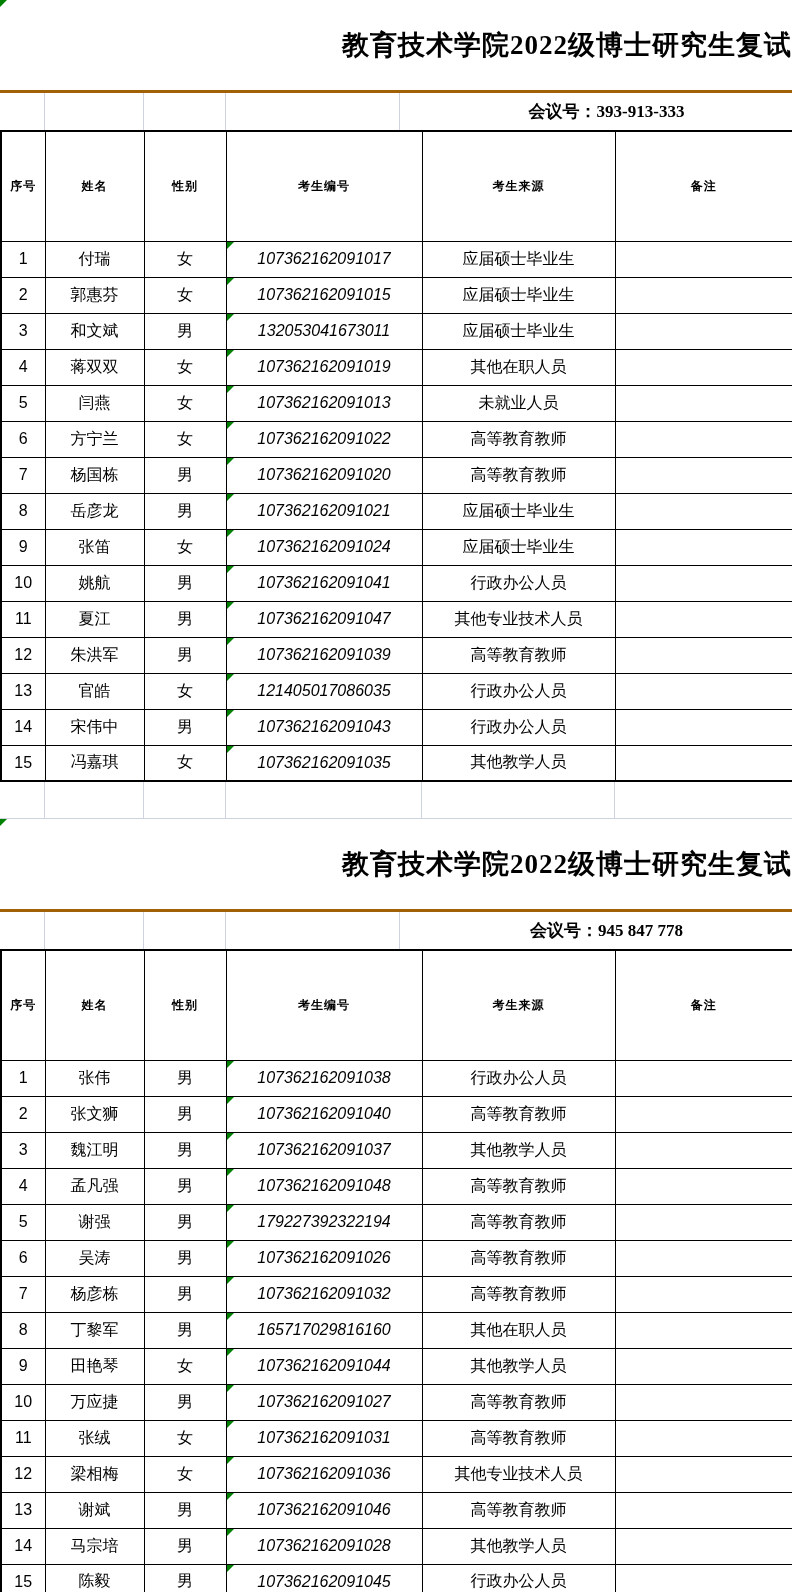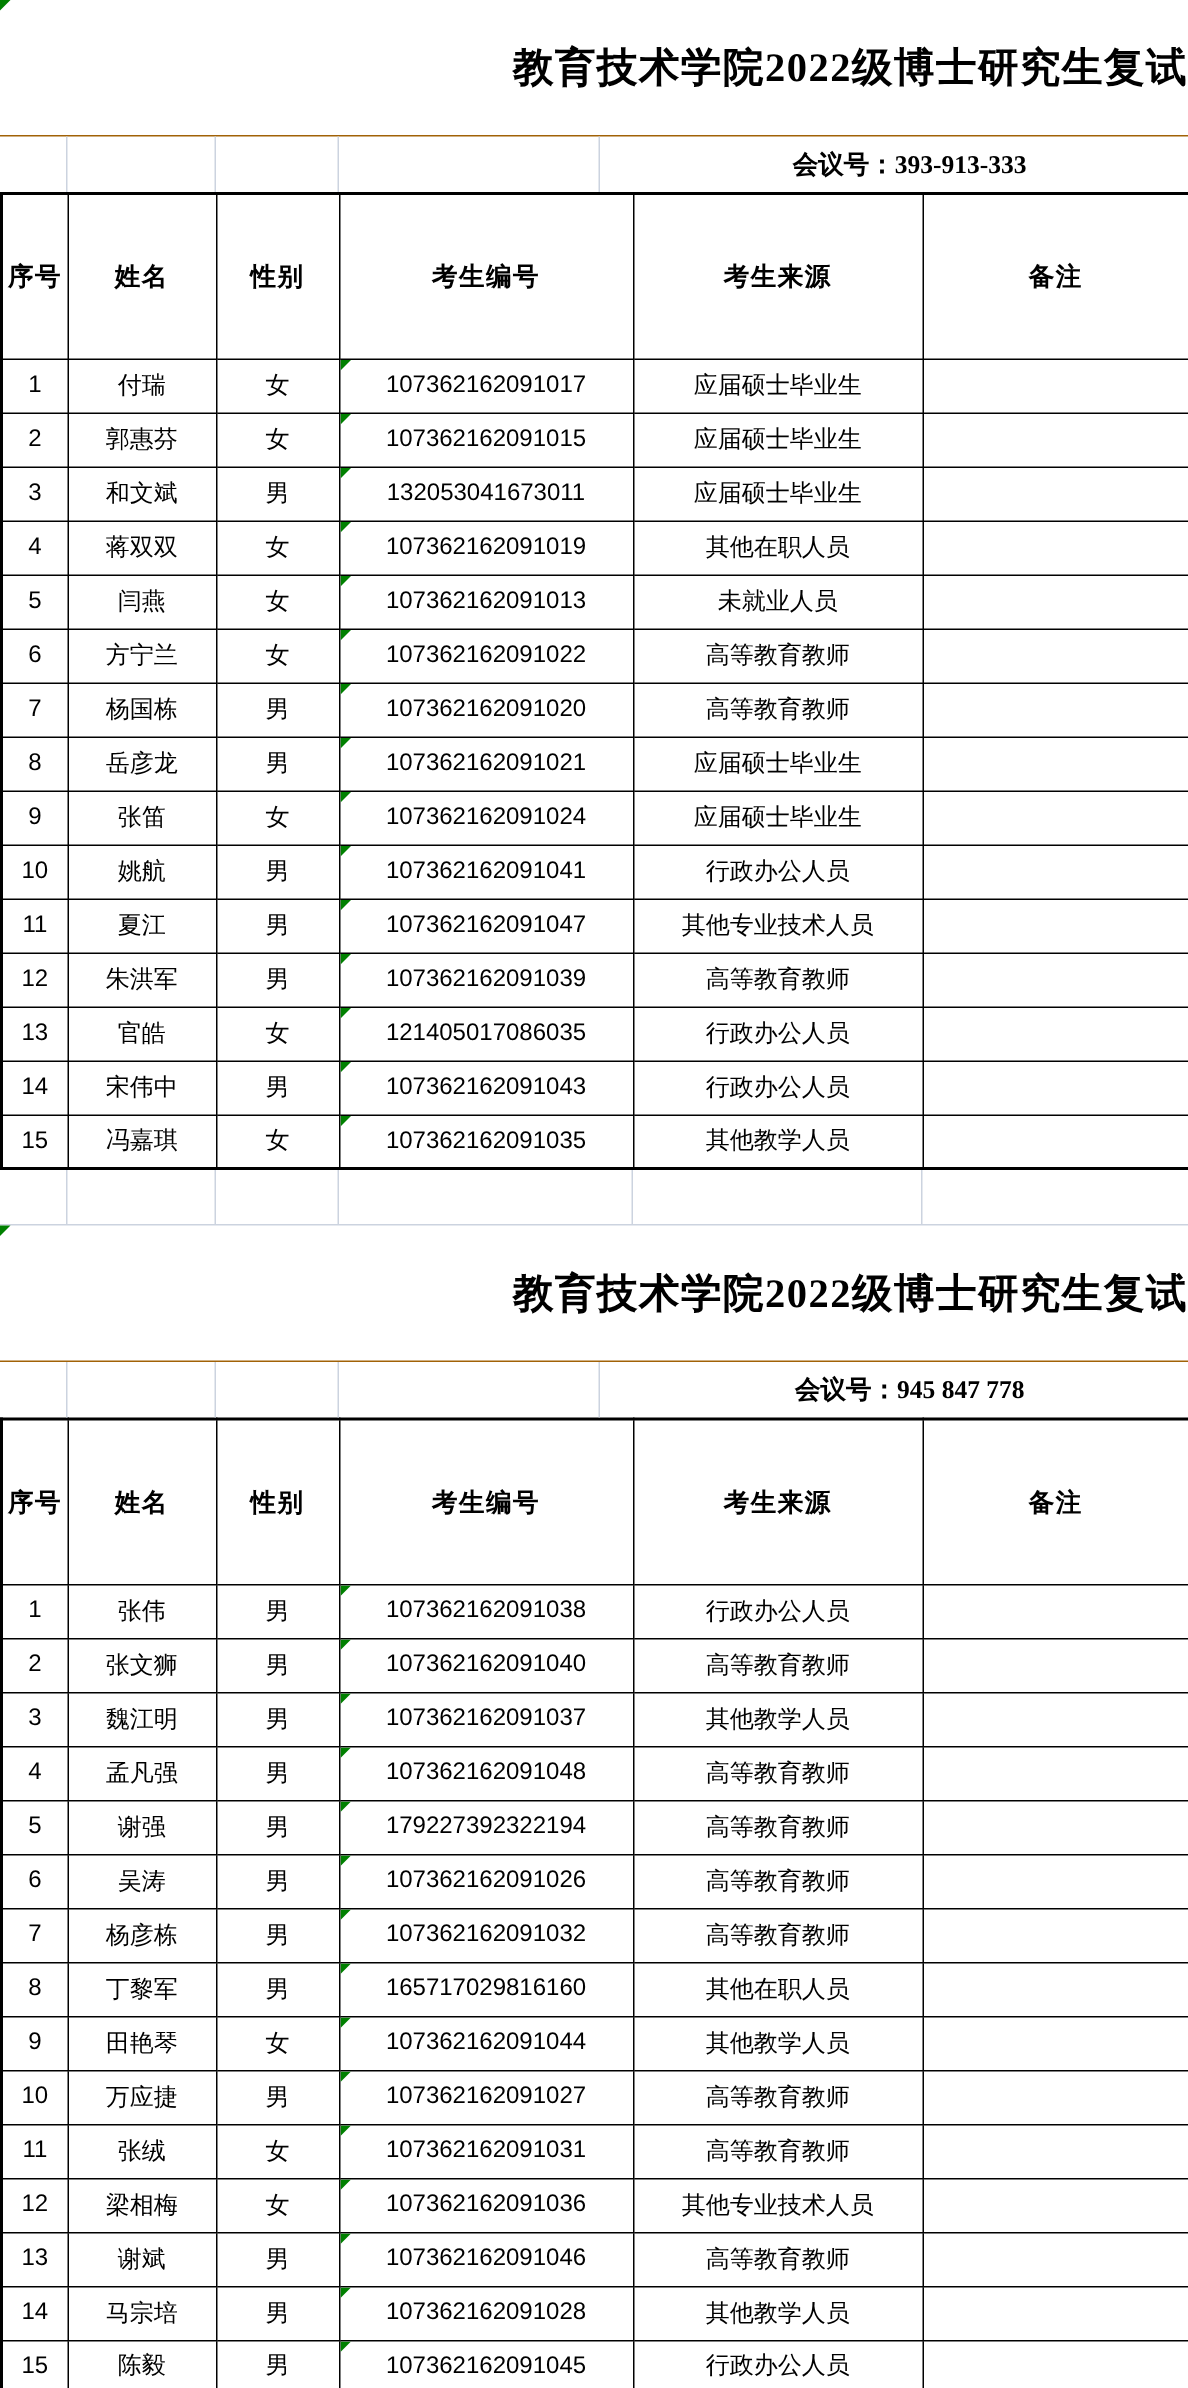--- a/index.html
+++ b/index.html
@@ -9,37 +9,37 @@
   
   .title-block{position:relative;height:90px;display:flex;flex-direction:column;
     justify-content:center;align-items:flex-end;text-align:center;
     font-weight:bold;font-size:27px;line-height:37px;letter-spacing:1px;}
 
   
   .flag{position:absolute;top:0;left:0;width:0;height:0;
     border-top:7px solid #008000;border-right:7px solid transparent;z-index:3;}
 
   
-  .meeting-row{position:relative;height:37px;border-top:1px solid #a16207;}
+  .meeting-row{position:relative;height:37px;border-top:3px solid #a16207;}
   .vline{position:absolute;top:0;bottom:0;width:1px;background:#ccd3df;}
   .meeting-cell{position:absolute;left:421px;right:0;top:0;bottom:0;
     display:flex;align-items:center;justify-content:center;
     font-weight:bold;font-size:17px;white-space:pre;}
 
   
   table.roster{border-collapse:collapse;table-layout:fixed;width:792px;}
   table.roster td,table.roster th{border:1.5px solid #000;padding:0;text-align:center;
     vertical-align:middle;overflow:hidden;white-space:nowrap;}
   table.roster{border:2px solid #000;}
   tr.header-row{height:110px;}
-  tr.header-row th{font-weight:bold;font-size:17px;letter-spacing:1px;font-family:Liberation Mono, monospace;}
+  tr.header-row th{font-weight:bold;font-size:12px;letter-spacing:1px;font-family:Liberation Mono, monospace;}
   tr.data-row{height:36px;}
   tr.data-row td{font-size:16px;}
   td.c-no,td.c-id{font-family:"Liberation Sans","DejaVu Sans",sans-serif;font-size:16px;}
-  td.c-id{position:relative;font-size:17px;}
+  td.c-id{position:relative;font-size:17px;font-style:italic;}
   col.w-no{width:44px;} col.w-name{width:99px;} col.w-gender{width:82px;}
   col.w-id{width:196px;} col.w-source{width:193px;} col.w-remark{width:178px;}
 
   
   .gap-row{position:relative;height:36px;border-bottom:1px solid #ccd3df;}
 </style>
 </head>
 <body>
 
 <div class="sheet">

